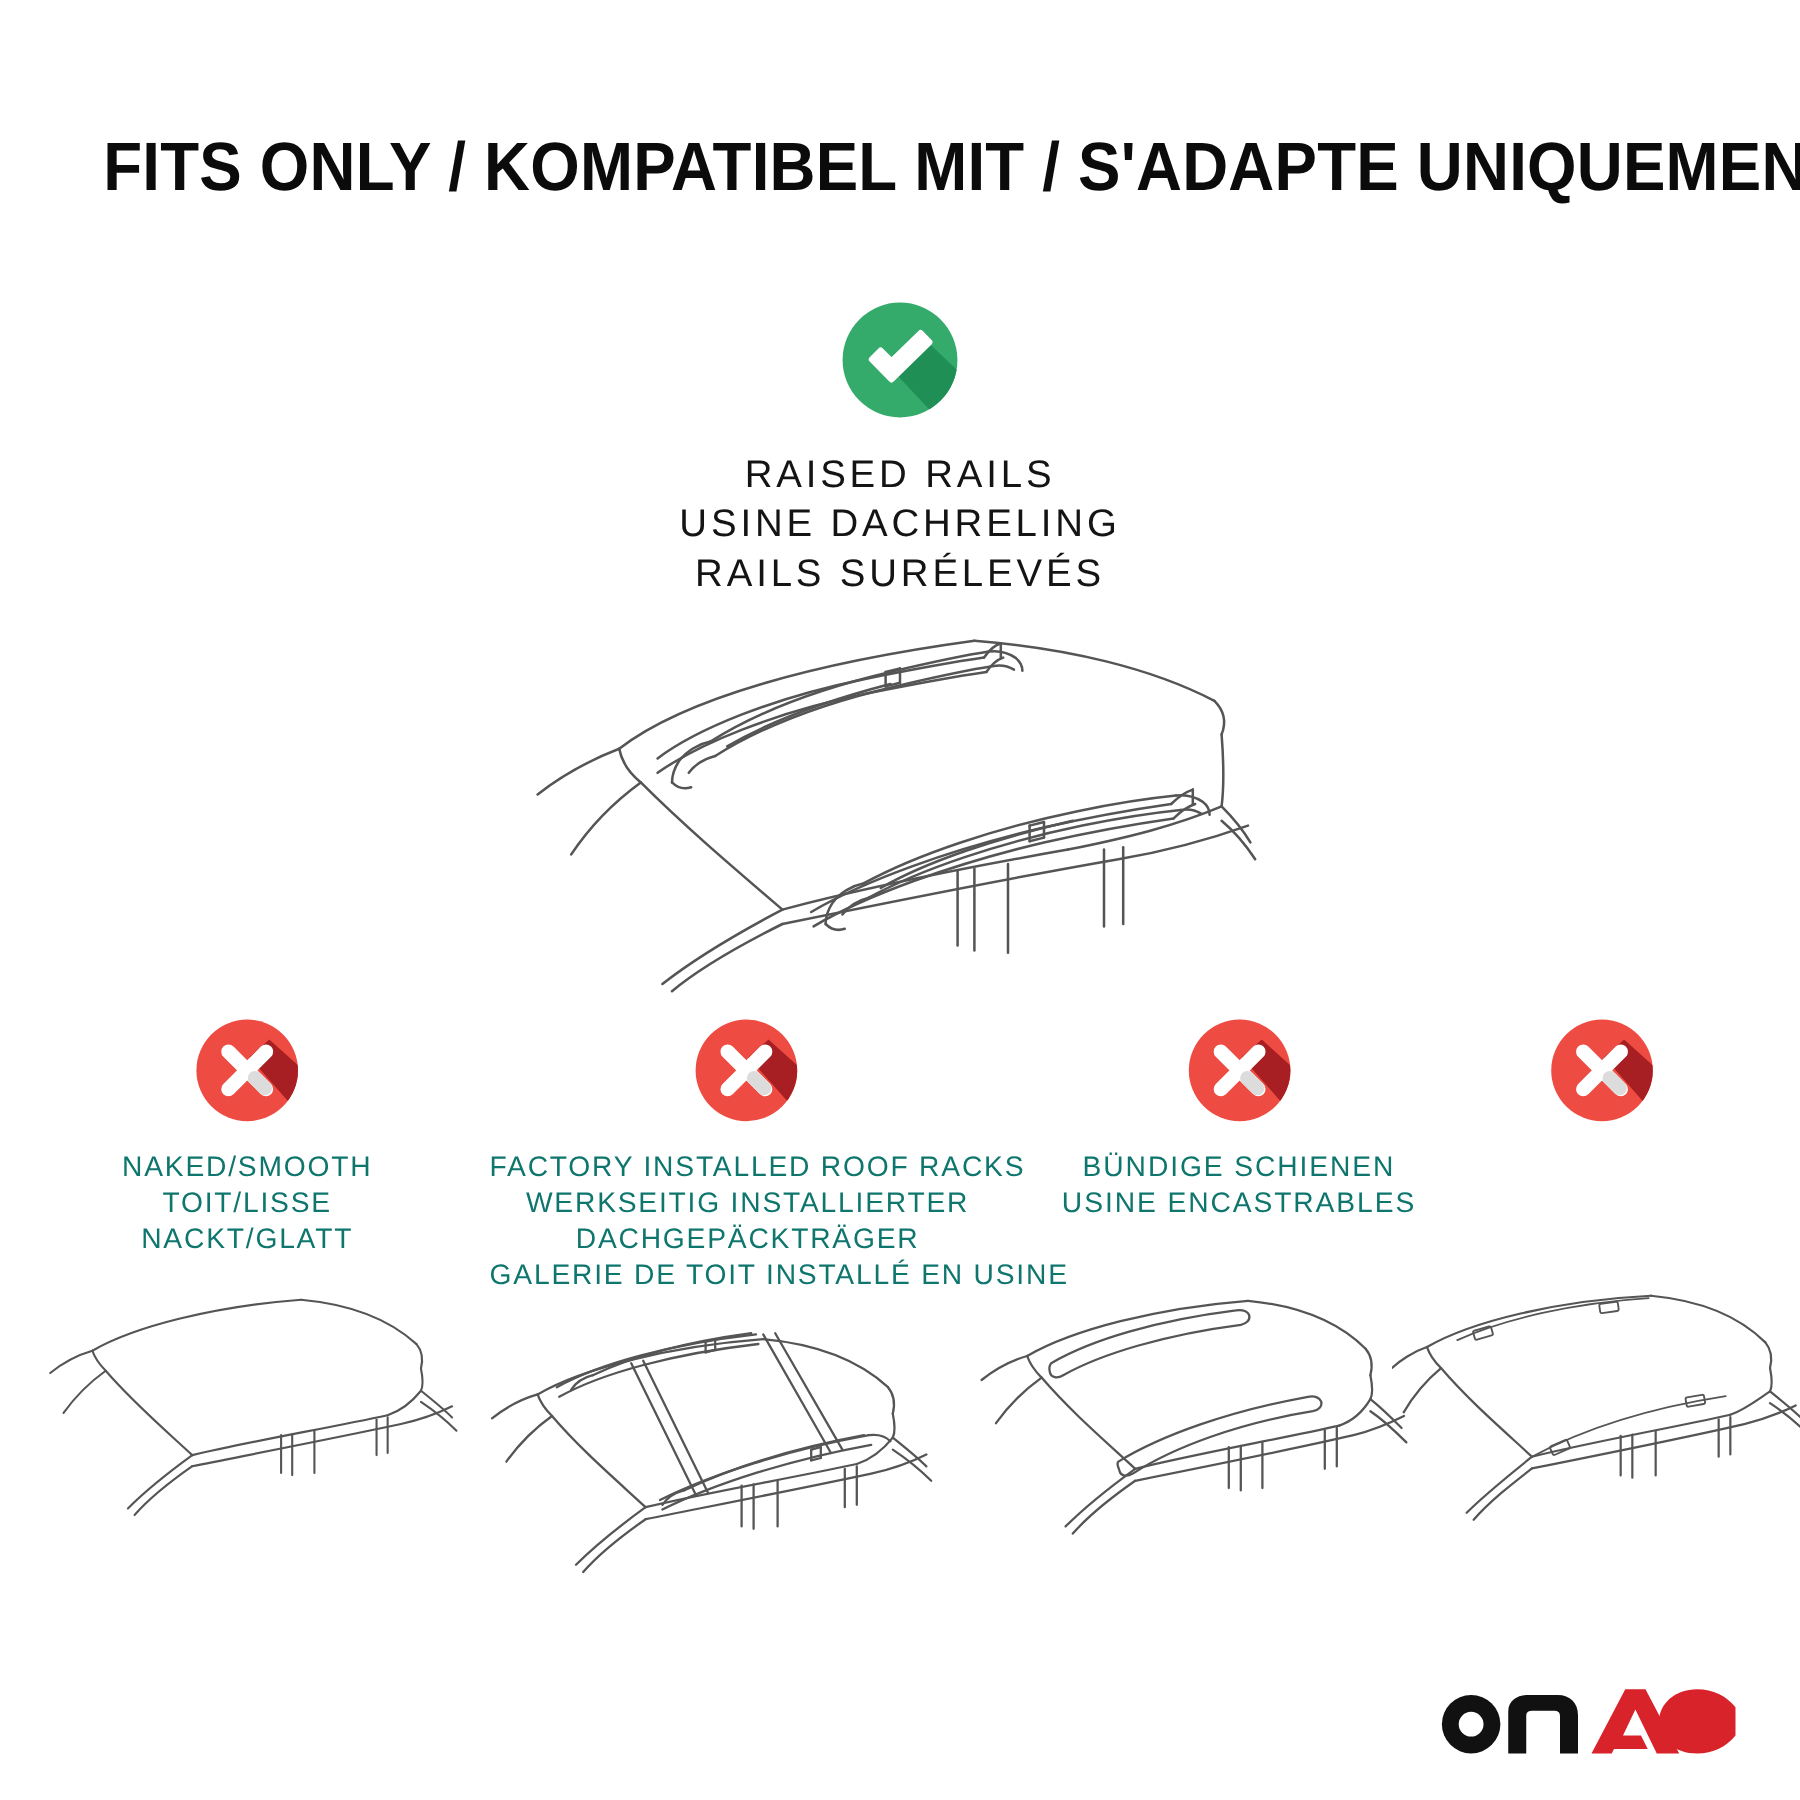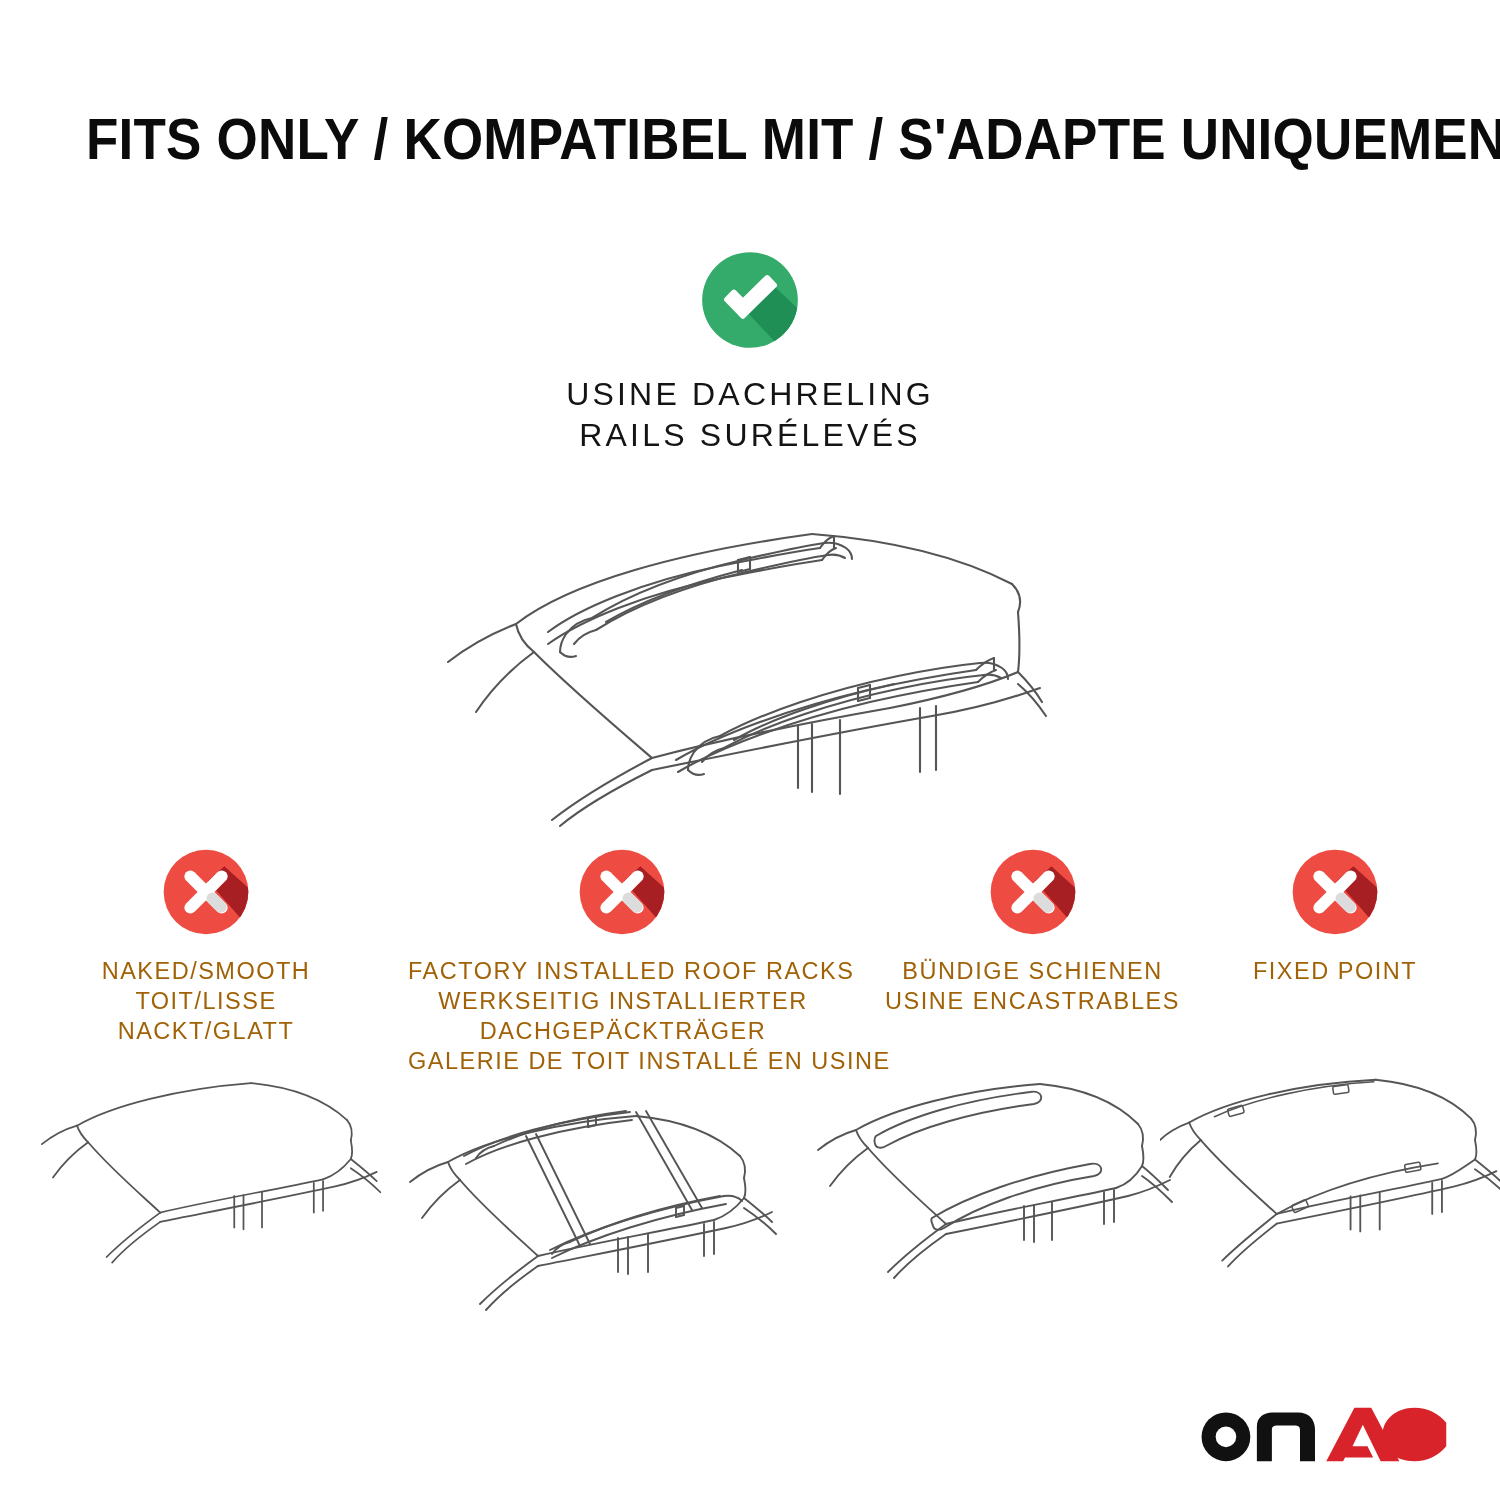--- a/index.html
+++ b/index.html
@@ -87,21 +87,21 @@
   }
   .nf-icon-wrap svg { display: inline-block; width: 92px; height: 92px; }
 
   .nf-label {
     margin-top: 14px;
     text-align: center;
     font-size: 23.5px;
     line-height: 30px;
     letter-spacing: 1.5px;
     font-weight: 400;
-    color: #a16207;
+    color: #0f766e;
   }
   .nf-label .ln { display: block; white-space: nowrap; }
 
   .nf-art {
     margin-top: 16px;
   }
   .nf-art svg { display: block; width: 100%; height: 220px; }
 
   
   #col-0 { left: 20px;   width: 390px; }
@@ -149,20 +149,21 @@
       </defs>
       <circle cx="50" cy="50" r="46" fill="#34ab6a"></circle>
       <g clip-path="url(#clipCheck)">
         <path d="M41 55 L100 118 L100 62 L66 30 Z" fill="#1f8f56"></path>
       </g>
       <path d="M27.5 49.5 L34.5 42.5 L43.2 51.2 L66.5 28.5 L73.5 35.8 L43.2 65.5 Z" fill="#ffffff" stroke="#ffffff" stroke-width="5" stroke-linejoin="round"></path>
     </svg>
   </span>
 
   <div id="fits-label">
+    <span class="ln">RAISED RAILS</span>
     <span class="ln">USINE DACHRELING</span>
     <span class="ln">RAILS SURÉLEVÉS</span>
   </div>
 </div>
 
 <div id="fits-art">
   <svg viewBox="0 0 660 320" aria-hidden="true">
     <g fill="none" stroke="#555555" stroke-width="2.1" stroke-linecap="round" stroke-linejoin="round">
 
       <path d="M96 112 C150 70 260 40 392 22"></path>
@@ -454,21 +455,20 @@
         </g>
         <g stroke-linecap="round" stroke-width="13">
           <line x1="33" y1="33" x2="67" y2="67" stroke="#ffffff"></line>
           <line x1="67" y1="33" x2="50" y2="50" stroke="#ffffff"></line>
           <line x1="50" y1="50" x2="33" y2="67" stroke="#ffffff"></line>
           <line x1="57" y1="57" x2="66" y2="66" stroke="#dcdcdc"></line>
         </g>
       </svg>
     </div>
     <div class="nf-label">
-      <span class="ln">FIXED POINT</span>
     </div>
     <div class="nf-art">
       <svg viewBox="0 0 360 220" preserveAspectRatio="xMidYMin meet" aria-hidden="true">
         <g fill="none" stroke="#555555" stroke-width="1.9" stroke-linecap="round" stroke-linejoin="round">
           <path d="M30 52 C68 30 142 12 222 8"></path>
           <path d="M222 8 C264 12 298 26 320 48"></path>
           <path d="M320 48 C325 54 326 62 324 70"></path>
           <path d="M30 52 C32 58 36 64 42 70"></path>
           <path d="M42 70 C66 98 94 122 120 146"></path>
           <path d="M120 146 C168 134 236 122 290 110"></path>

